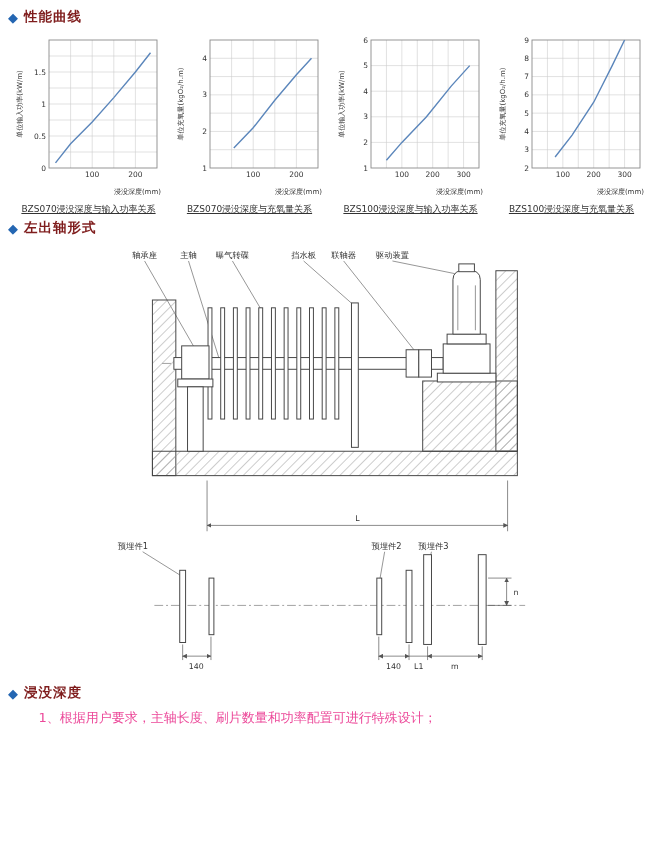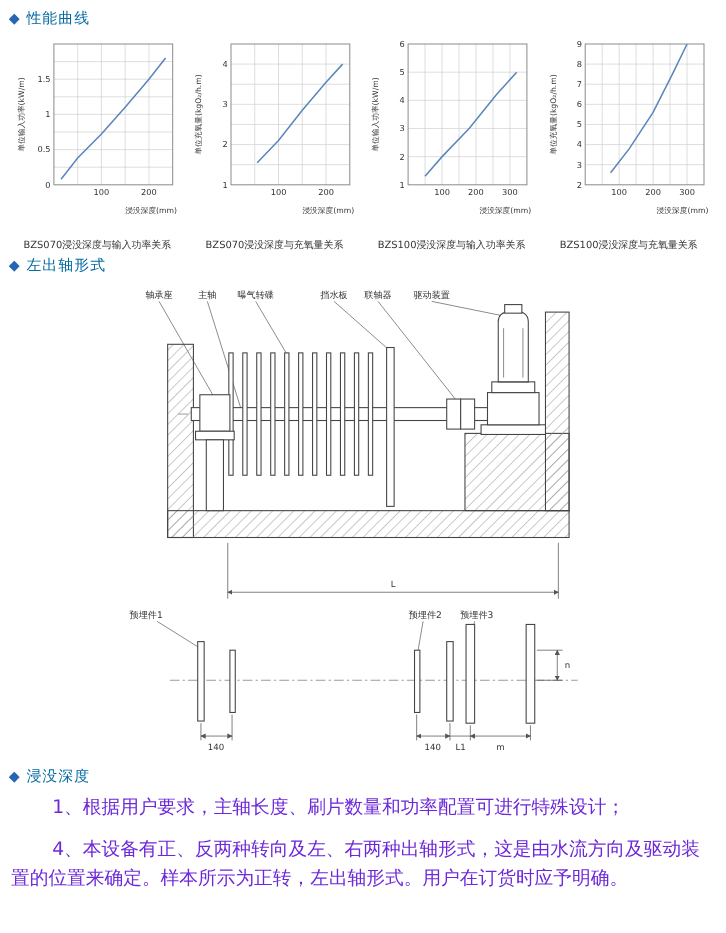--- a/index.html
+++ b/index.html
@@ -6,45 +6,45 @@
   html,body { background:#fff; }
   body {
     width:660px; height:848px; overflow:hidden;
     font-family:"DejaVu Sans","Liberation Sans",sans-serif;
     color:#222;
   }
   .page { padding:5px 8px 0 8px; }
 
   .section-head { display:flex; align-items:center; gap:6px; margin:3px 0 4px 0; }
   .section-head .bullet { color:#2466b2; font-size:13px; line-height:1; }
-  .section-head .title { font-size:13.5px; font-weight:normal; color:#0369a1; letter-spacing:1px; }
+  .section-head .title { font-size:13.5px; font-weight:bold; color:#7f1d1d; letter-spacing:1px; }
 
   .charts-row { display:flex; justify-content:space-between; padding:0 1px; }
   .chart { width:159px; display:flex; flex-direction:column; align-items:center; }
   .chart svg { width:152px; height:172px; display:block; }
-  .chart-caption { font-size:9px; color:#333; margin-top:14px; white-space:nowrap; }
+  .chart-caption { font-size:9px; color:#333; margin-top:1px; white-space:nowrap;text-decoration:underline; }
 
   svg text { font-family:"DejaVu Sans","Liberation Sans",sans-serif; }
   .grid   { stroke:#cccccc; stroke-width:0.6; }
   .frame  { fill:none; stroke:#8a8a8a; stroke-width:0.9; }
   .curve  { fill:none; stroke:#5b86bb; stroke-width:1.4; }
   .tick   { font-size:7.5px; fill:#333; }
   .axlabel{ font-size:7px; fill:#333; }
 
   .diagram { display:block; margin-top:2px; }
   .dfill  { fill:#ffffff; stroke:#444; stroke-width:1; }
   .dthin  { stroke:#666; stroke-width:0.7; fill:none; }
   .hatched{ fill:url(#hatch); stroke:#444; stroke-width:1; }
   .dlabel { font-size:8.5px; fill:#333; }
   .dim    { stroke:#555; stroke-width:0.7; fill:none; }
   .dimtext{ font-size:8px; fill:#333; }
   .cline  { stroke:#777; stroke-width:0.7; stroke-dasharray:9 3 2 3; fill:none; }
 
   .ordering { padding:2px 4px 0 2px; }
-  .ordering p { font-size:17px; line-height:1.55; color:#6d28d9; text-indent:2.2em; margin:0 0 12px 0; }
+  .ordering p { font-size:13px; line-height:1.55; color:#ec4899; text-indent:2.2em; margin:0 0 12px 0; }
 </style>
 </head>
 <body>
 
 <div class="page">
 
   <div class="section-head">
     <span class="bullet">◆</span>
     <span class="title">性能曲线</span>
   </div>
@@ -288,16 +288,15 @@
     </g>
   </svg>
 
   <div class="section-head">
     <span class="bullet">◆</span>
     <span class="title">浸没深度</span>
   </div>
 
   <div class="ordering">
     <p>1、根据用户要求，主轴长度、刷片数量和功率配置可进行特殊设计；</p>
-    <p>4、本设备有正、反两种转向及左、右两种出轴形式，这是由水流方向及驱动装置的位置来确定。样本所示为正转，左出轴形式。用户在订货时应予明确。</p>
   </div>
 
 </div>
 
 </body></html>

